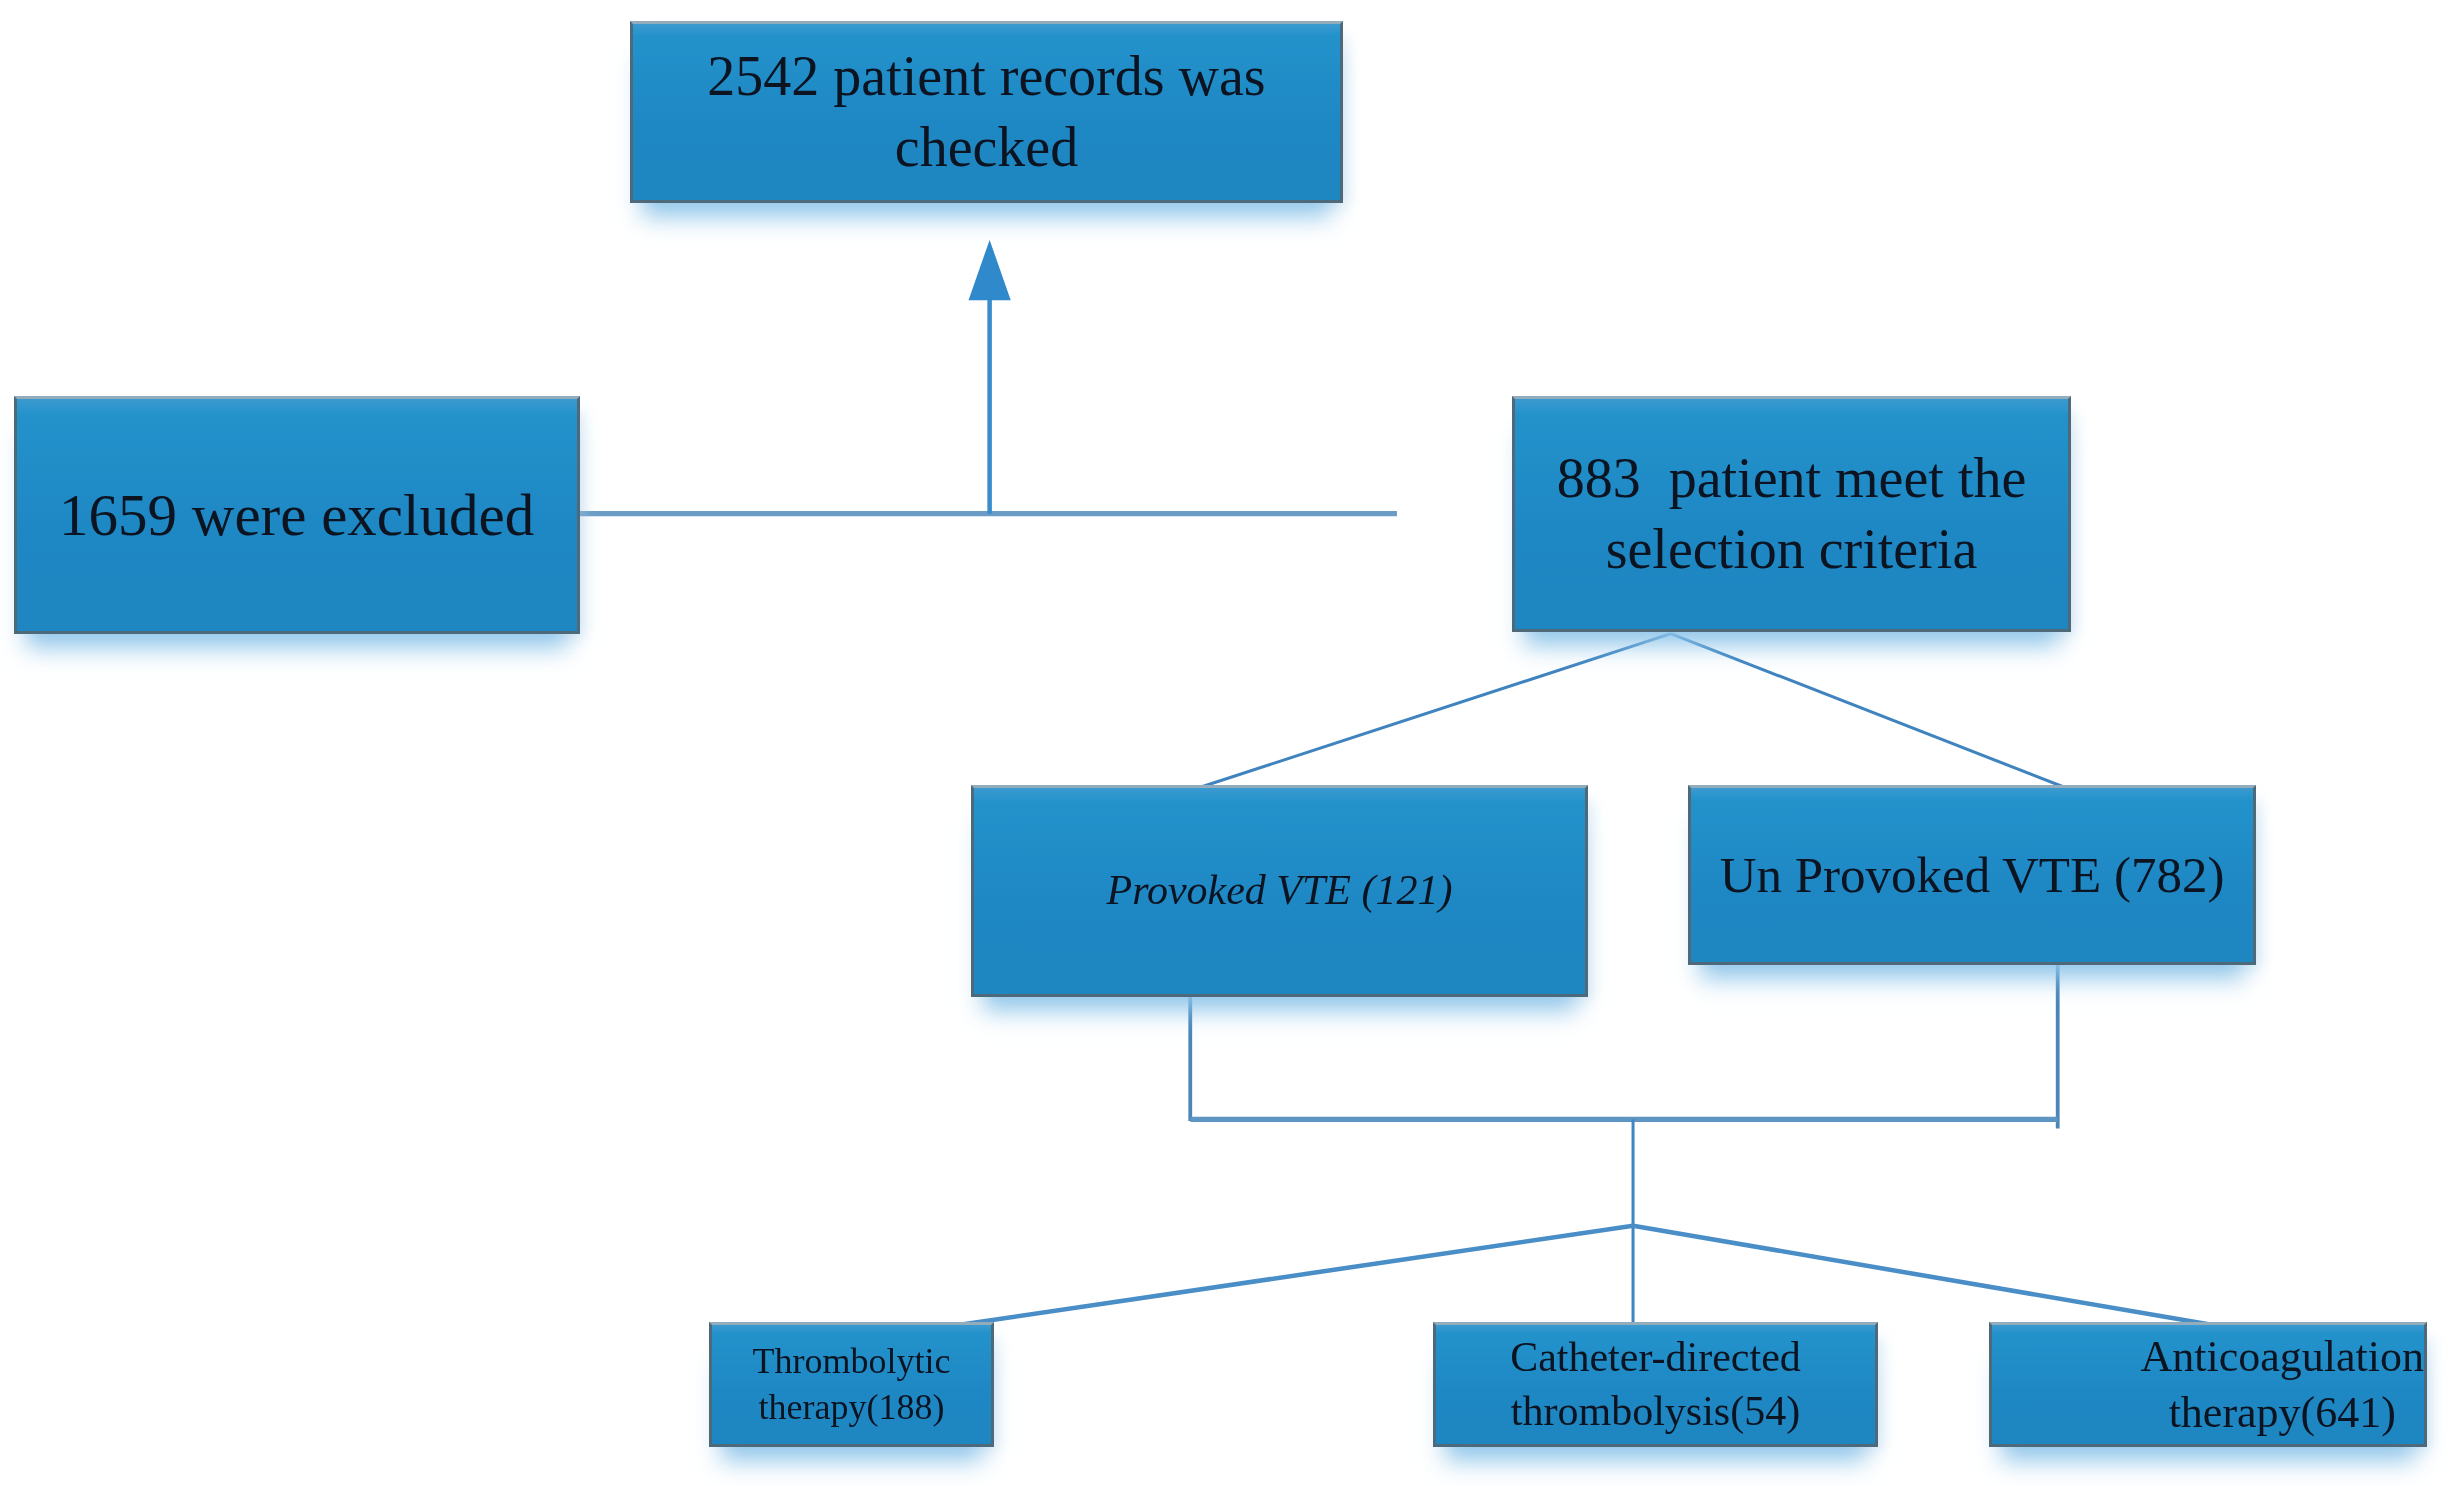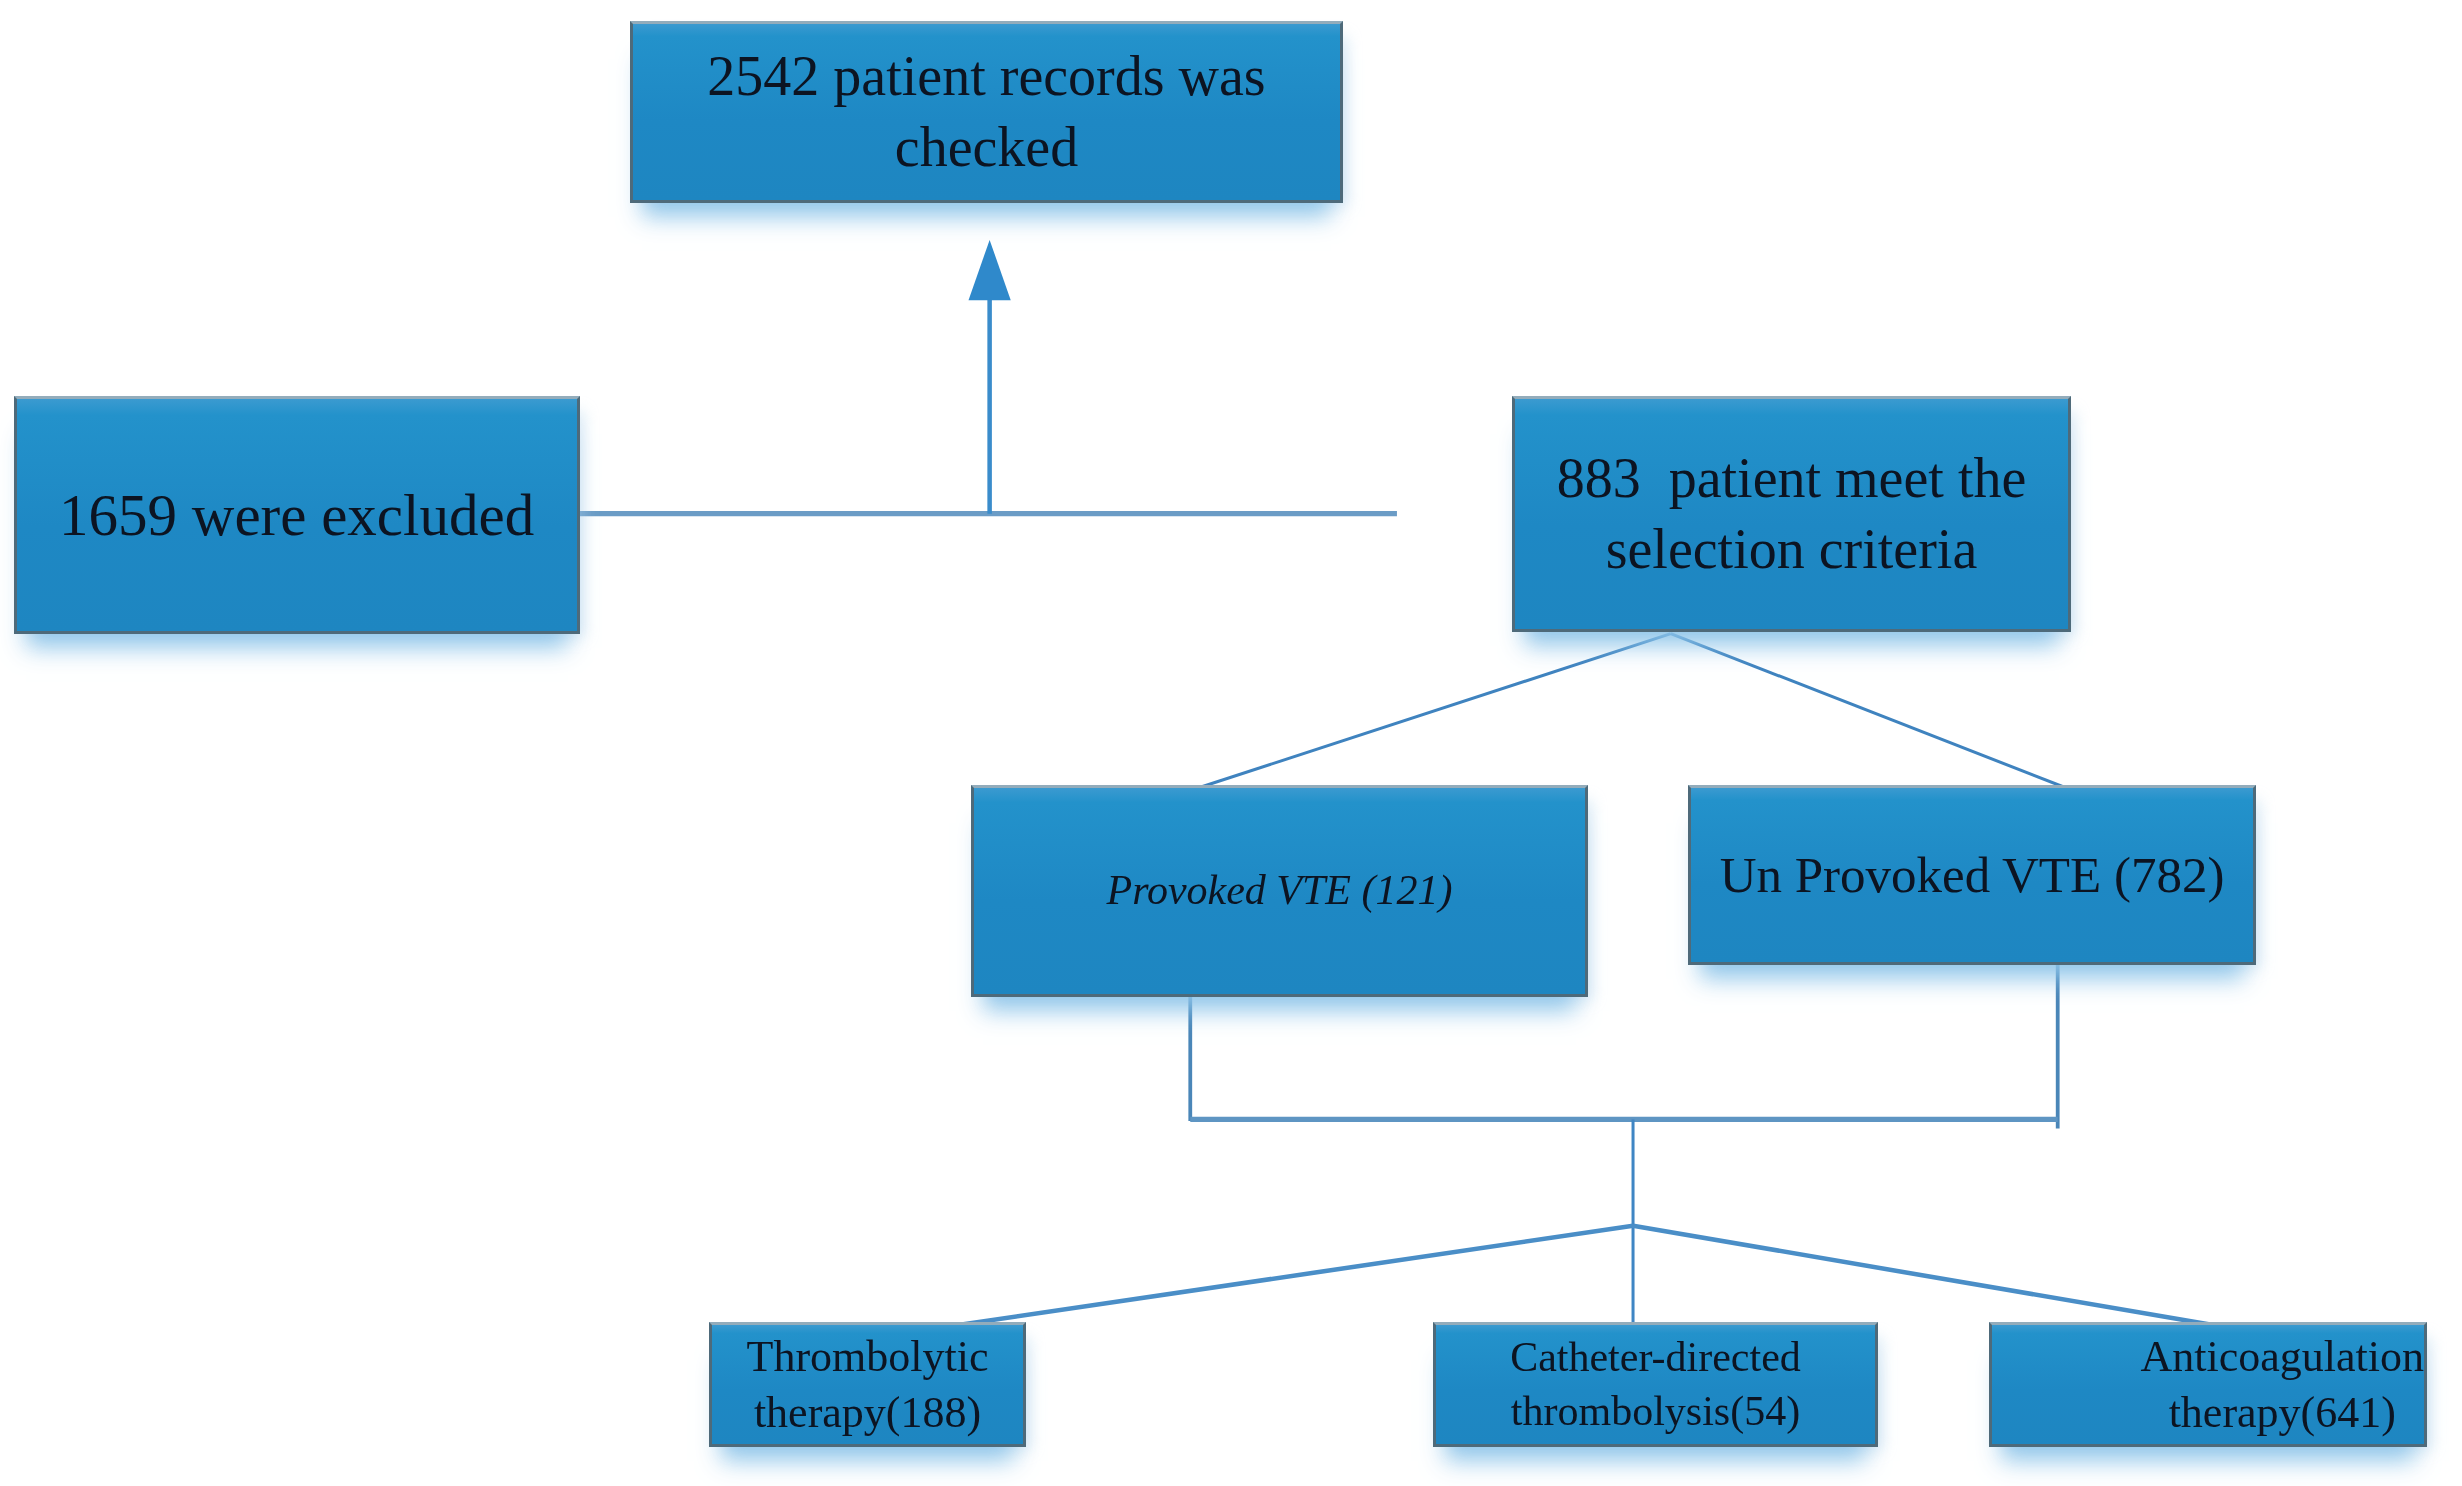--- a/index.html
+++ b/index.html
@@ -77,21 +77,21 @@
   </div>
 
   <div class="node" style="left:971px; top:785px; width:617px; height:212px; font-size:42px;font-style:italic;">
     <span>Provoked VTE (121)</span>
   </div>
 
   <div class="node" style="left:1688px; top:785px; width:568px; height:180px; font-size:51px;">
     <span>Un Provoked VTE (782)</span>
   </div>
 
-  <div class="node" style="left:709px; top:1322px; width:317px; height:125px; font-size:44px;text-align:center;">
+  <div class="node" style="left:709px; top:1322px; width:285px; height:125px; font-size:36px;text-align:center;">
     <span>Thrombolytic
 therapy(188)</span>
   </div>
 
   <div class="node" style="left:1406px; top:1322px; width:445px; height:125px; font-size:42px;margin-left:27px;">
     <span>Catheter-directed
 thrombolysis(54)</span>
   </div>
 
   <div class="node" style="left:1989px; top:1322px; width:438px; height:125px; font-size:44px;justify-content:flex-end;">

